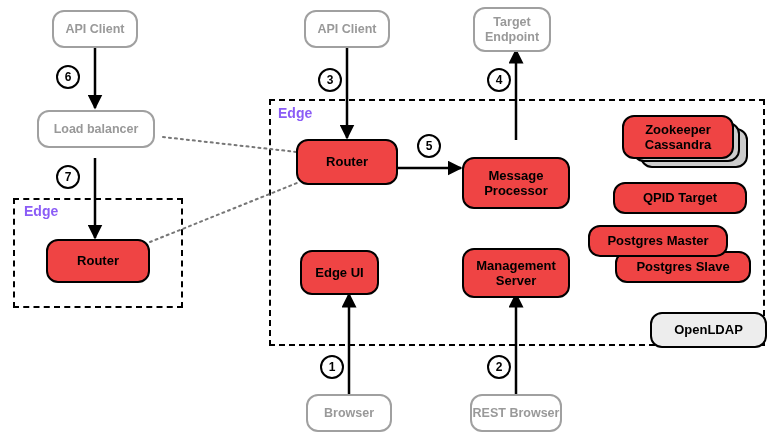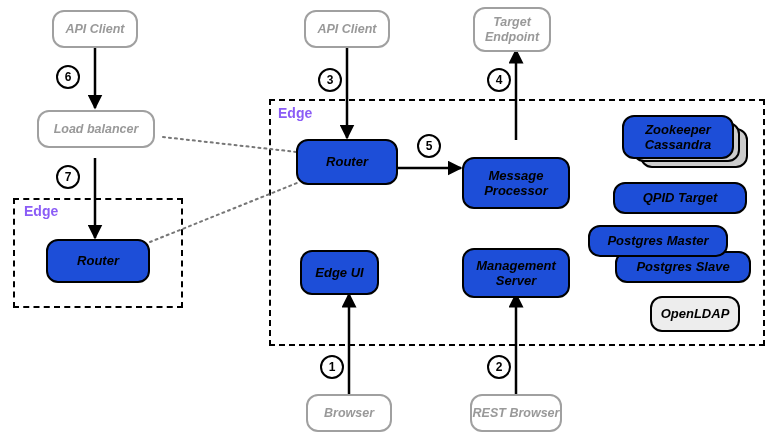--- a/index.html
+++ b/index.html
@@ -19,21 +19,21 @@
     position: absolute;
     box-sizing: border-box;
     display: flex;
     align-items: center;
     justify-content: center;
     text-align: center;
     line-height: 1.18;
   }
   
   .node.internal {
-    background: #1d4ed8;
+    background: #ef4444;
     border: 2.5px solid #000000;
     border-radius: 12px;
     color: #000000;
     font-weight: bold;
     font-size: 13px;
   }
   
   .node.light {
     background: #ededed;
     border: 2.5px solid #000000;
@@ -84,21 +84,21 @@
   }
   svg.edges {
     position: absolute;
     left: 0;
     top: 0;
     width: 776px;
     height: 445px;
     pointer-events: none;
     z-index: 2;
   }
-  .node { z-index: 4; font-style: italic; }
+  .node { z-index: 4; }
   .zone { z-index: 1; }
   .zone-label { z-index: 5; }
   .stack-shadow {
     position: absolute;
     box-sizing: border-box;
     background: #cccccc;
     border: 2.5px solid #000000;
     border-radius: 12px;
     z-index: 3;
   }
@@ -176,21 +176,21 @@
   <div class="node internal" style="left:622px; top:115px; width:112px; height:44px; flex-direction:column;">
     <span>Zookeeper</span>
     <span>Cassandra</span>
   </div>
 
   <div class="node internal" style="left:613px; top:182px; width:134px; height:32px;">QPID Target</div>
 
   <div class="node internal" style="left:615px; top:251px; width:136px; height:32px;">Postgres Slave</div>
   <div class="node internal" style="left:588px; top:225px; width:140px; height:32px; z-index:5;">Postgres Master</div>
 
-  <div class="node light" style="left:650px; top:296px; width:90px; height:36px;">OpenLDAP</div>
+  <div class="node light" style="left:650px; top:312px; width:117px; height:36px;">OpenLDAP</div>
 
   <div class="badge" style="left:320px; top:355px;">1</div>
   <div class="badge" style="left:487px; top:355px;">2</div>
   <div class="badge" style="left:318px; top:68px;">3</div>
   <div class="badge" style="left:487px; top:68px;">4</div>
   <div class="badge" style="left:417px; top:134px;">5</div>
   <div class="badge" style="left:56px; top:65px;">6</div>
   <div class="badge" style="left:56px; top:165px;">7</div>
 
 </div>

